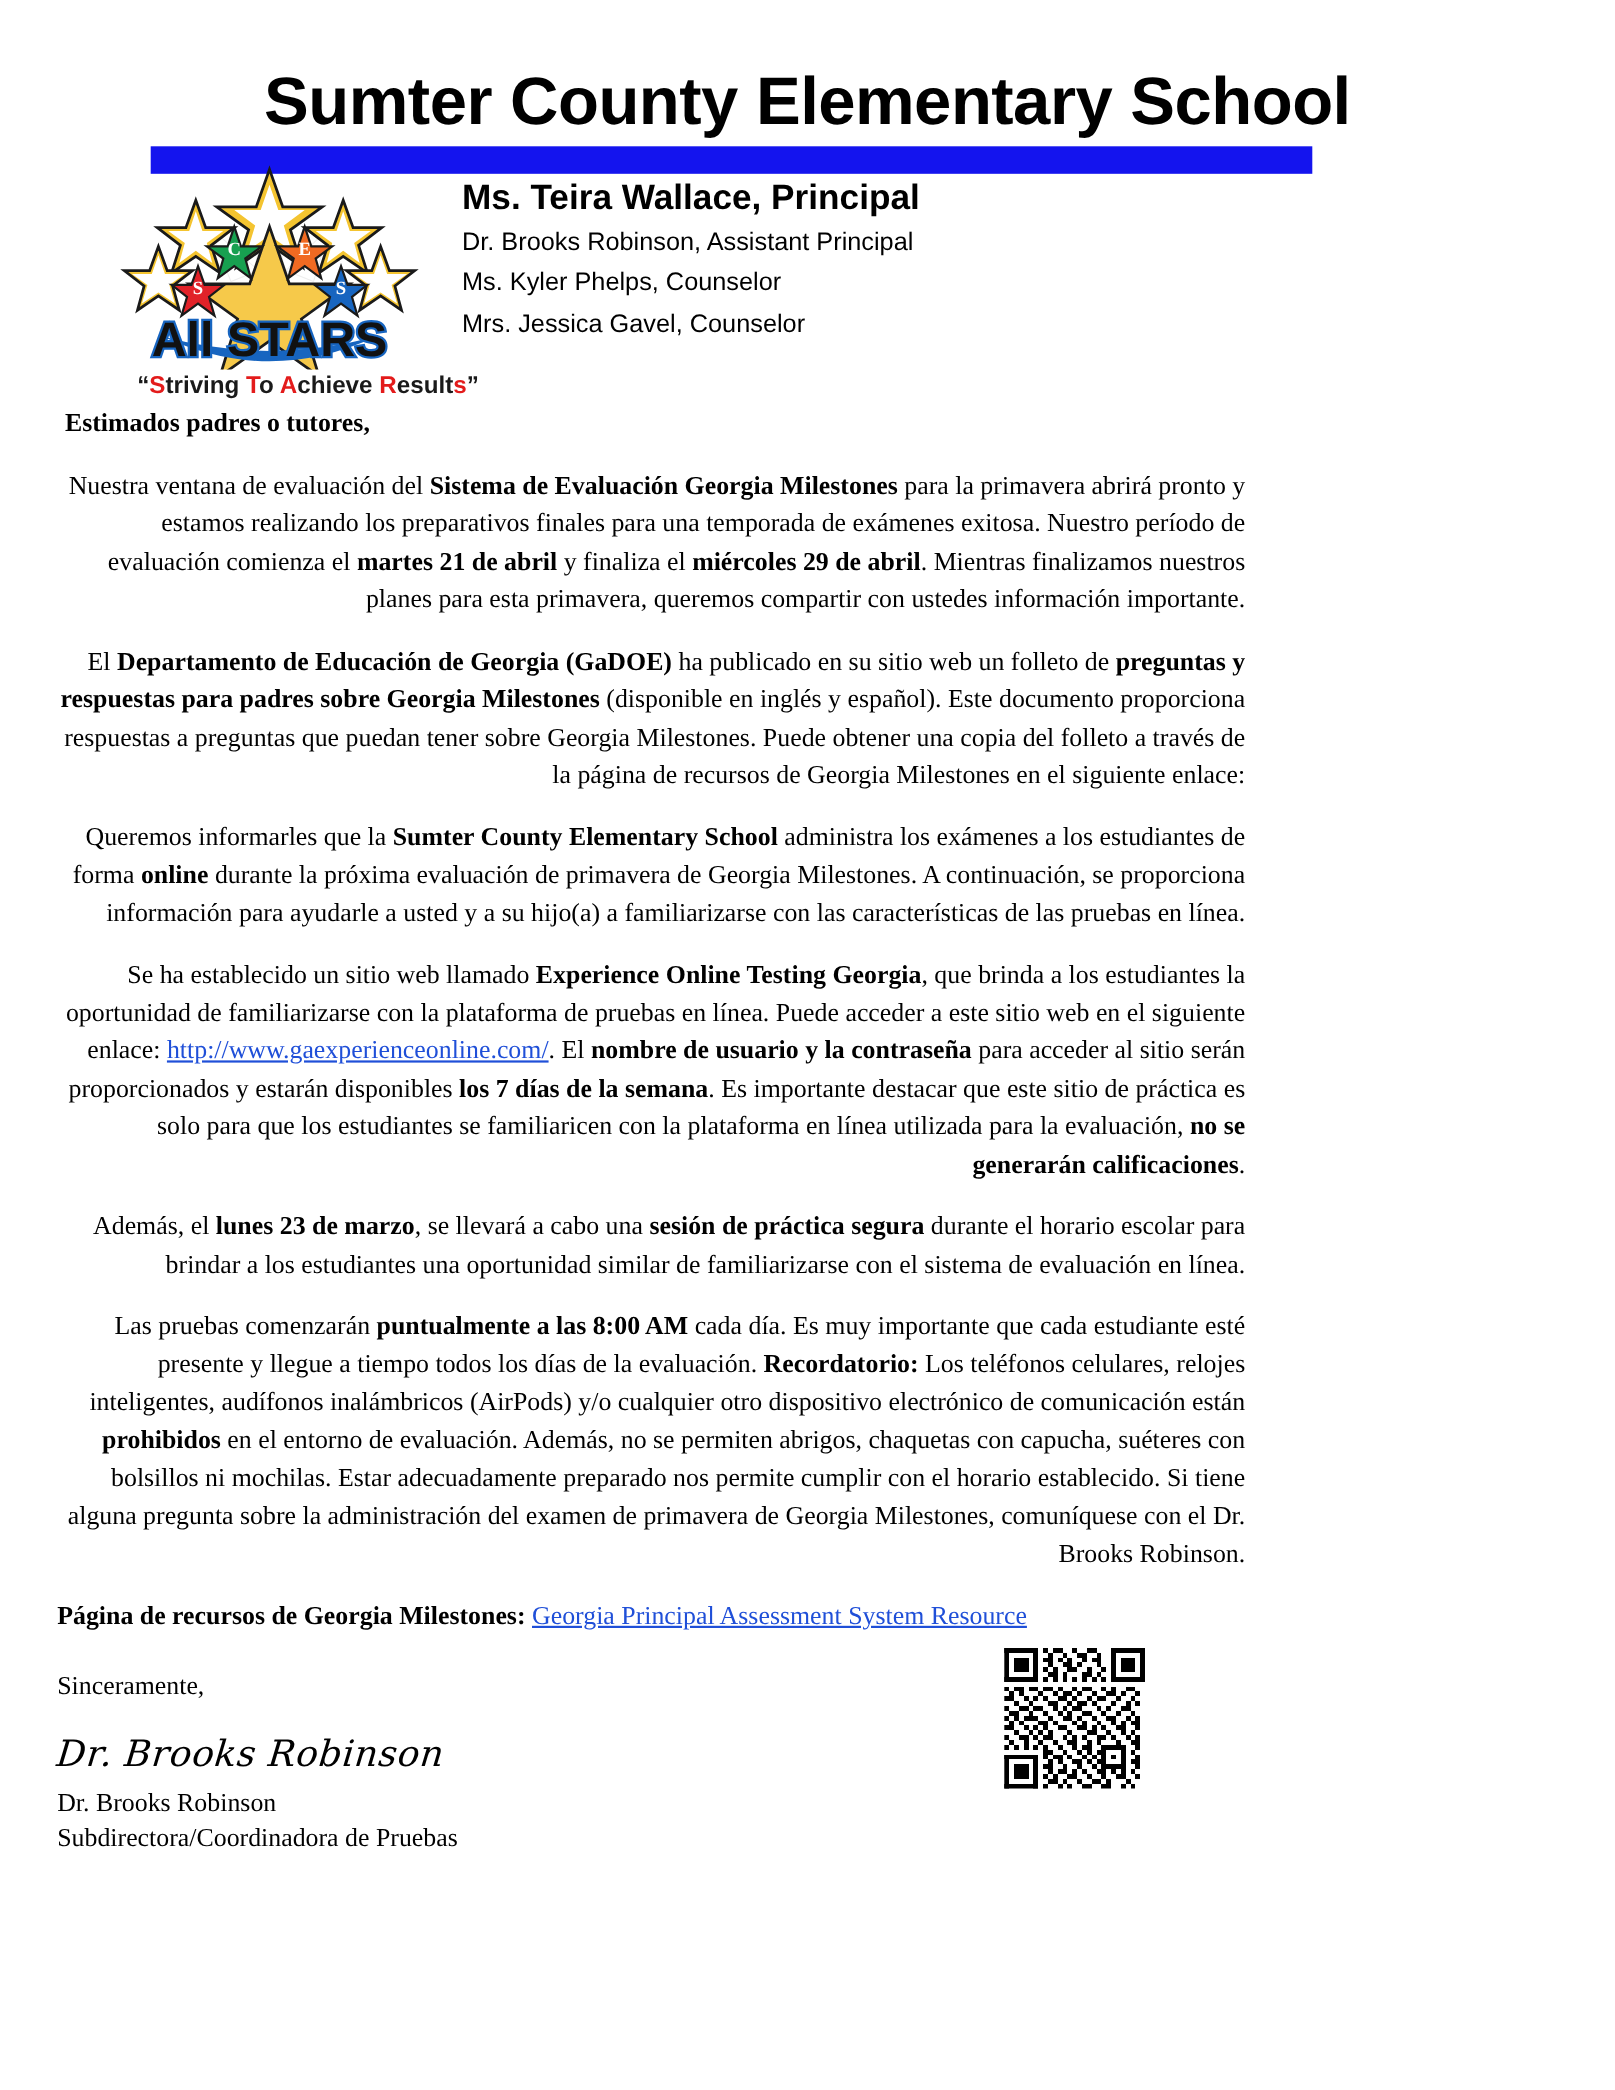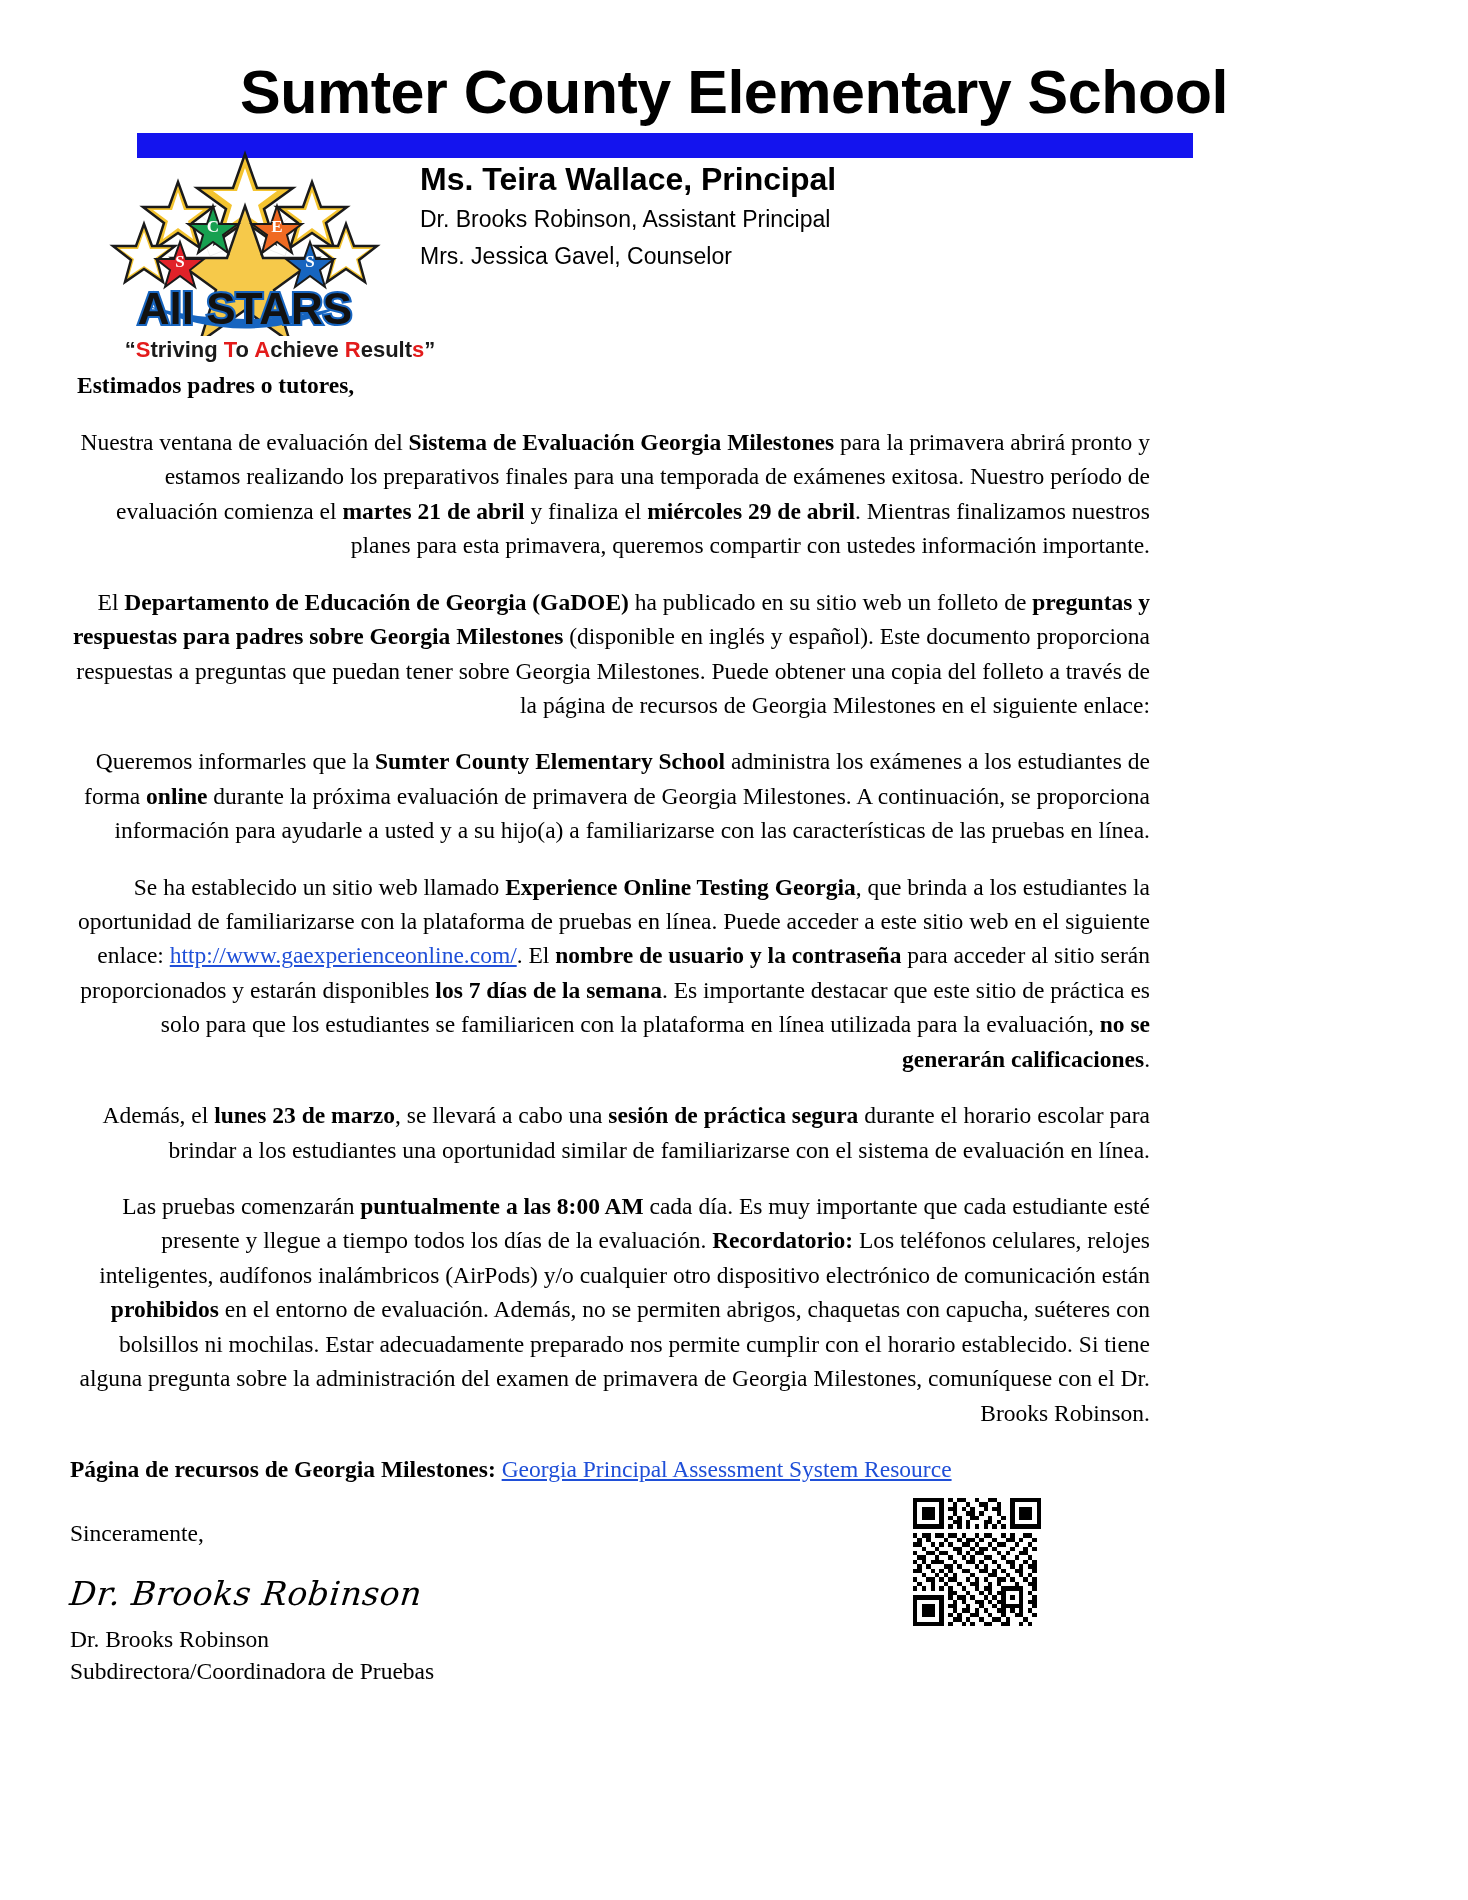--- a/index.html
+++ b/index.html
@@ -86,21 +86,21 @@
   }
   .staff .member {
     font-size: 23px;
     line-height: 1.63;
     font-weight: normal;
   }
 
   
   .body-area {
     position: absolute;
-    left: 70px;
+    left: 52px;
     top: 372px;
     width: 1080px;
   }
   .salutation {
     font-weight: bold;
     font-size: 23.5px;
     padding-left: 7px;
     margin: 0 0 26px 0;
   }
   p.para {
@@ -205,20 +205,21 @@
 
         <text x="145" y="178" text-anchor="middle" font-family="Liberation Sans, sans-serif" font-size="44" font-weight="bold" fill="#111111" stroke="#1765c0" stroke-width="4" paint-order="stroke">All STARS</text>
       </svg>
 
       <div class="tagline"><span>“</span><span class="r">S</span><span>triving </span><span class="r">T</span><span>o </span><span class="r">A</span><span>chieve </span><span class="r">R</span><span>esult</span><span class="r">s</span><span>”</span></div>
     </div>
 
     <div class="staff">
       <div class="principal">Ms. Teira Wallace, Principal</div>
       <div class="member">Dr. Brooks Robinson, Assistant Principal</div>
+      <div class="member">Ms. Kyler Phelps, Counselor</div>
       <div class="member">Mrs. Jessica Gavel, Counselor</div>
     </div>
 
   </div>
 
   <div class="body-area">
 
     <div class="salutation">Estimados padres o tutores,</div>
 
     <p class="para"><span>Nuestra ventana de evaluación del </span><b>Sistema de Evaluación Georgia Milestones</b><span> para la primavera abrirá pronto y estamos realizando los preparativos finales para una temporada de exámenes exitosa. Nuestro período de evaluación comienza el </span><b>martes 21 de abril</b><span> y finaliza el </span><b>miércoles 29 de abril</b><span>. Mientras finalizamos nuestros planes para esta primavera, queremos compartir con ustedes información importante.</span></p>

